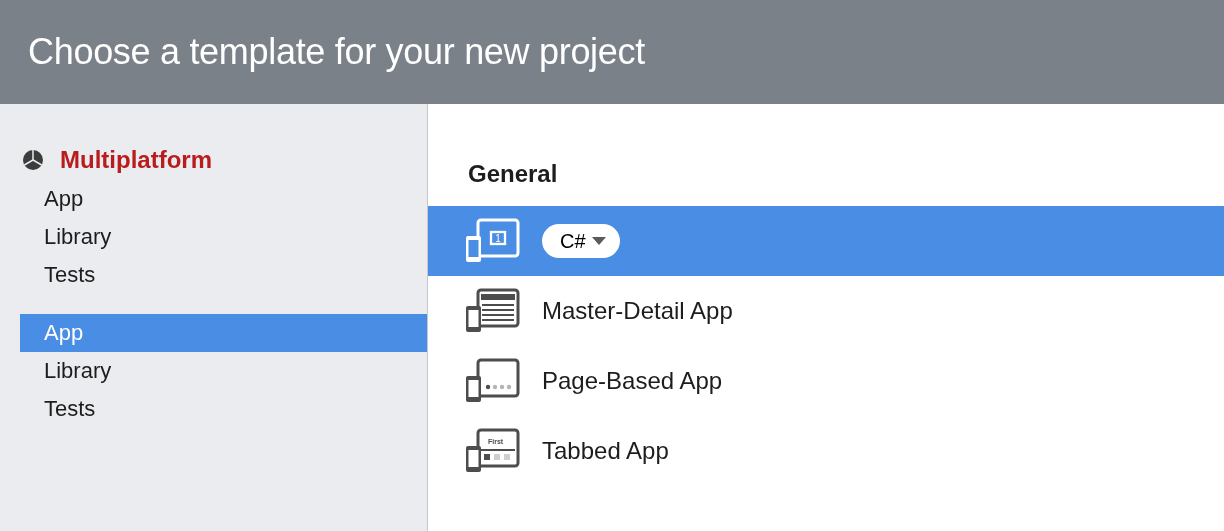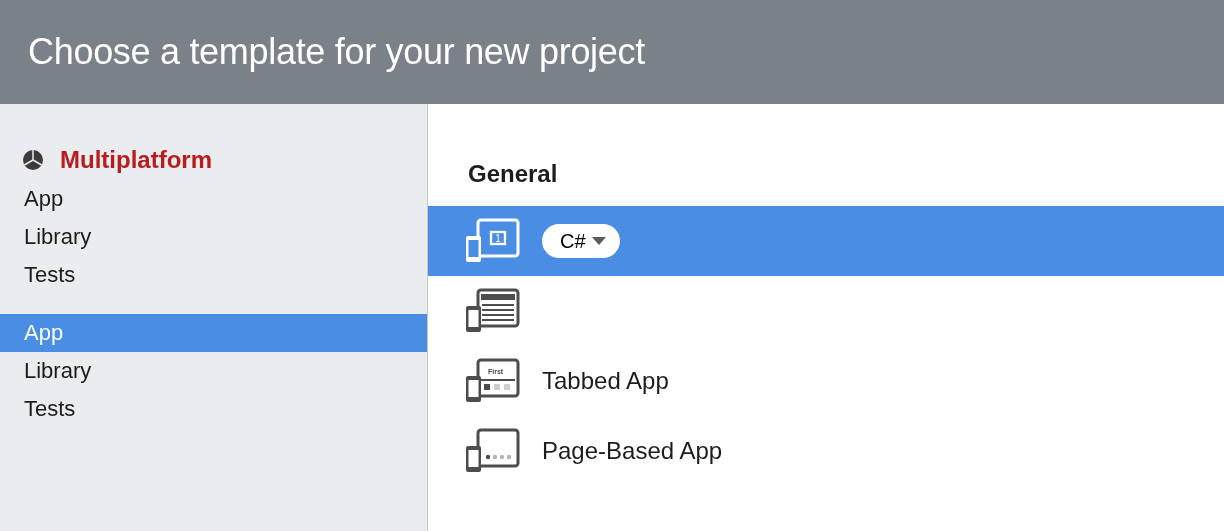--- a/index.html
+++ b/index.html
@@ -53,20 +53,21 @@
     .sidebar-section-title {
       font-size: 24px;
       font-weight: 700;
       color: #b91c1c;
     }
     .sidebar-item {
       padding: 6px 20px 6px 24px;
       font-size: 22px;
       color: #1d1d1d;
       cursor: pointer;
+      margin-left: 20px;
     }
     .sidebar-item.selected {
       background: #4a8de5;
       color: #fff;
     }
     .main {
       flex: 1;
       background: #fff;
       padding-top: 50px;
     }
@@ -199,48 +200,49 @@
           <rect x="14" y="2" width="40" height="36" rx="3" fill="none" stroke="#4d4d4d" stroke-width="3"></rect>
           <rect x="17" y="6" width="34" height="6" fill="#4d4d4d"></rect>
           <line x1="18" y1="17" x2="50" y2="17" stroke="#4d4d4d" stroke-width="2"></line>
           <line x1="18" y1="22" x2="50" y2="22" stroke="#4d4d4d" stroke-width="2"></line>
           <line x1="18" y1="27" x2="50" y2="27" stroke="#4d4d4d" stroke-width="2"></line>
           <line x1="18" y1="32" x2="50" y2="32" stroke="#4d4d4d" stroke-width="2"></line>
           <rect x="2" y="18" width="15" height="26" rx="2" fill="#4d4d4d"></rect>
           <rect x="4.5" y="22" width="10" height="17" fill="#fff"></rect>
         </svg>
       </span>
+      <span class="template-label">Master-Detail App</span>
+    </div>
+
+    <div class="template-row">
+      <span class="template-icon">
+        <svg width="56" height="46" viewBox="0 0 56 46">
+          <rect x="14" y="2" width="40" height="36" rx="3" fill="none" stroke="#4d4d4d" stroke-width="3"></rect>
+          <circle cx="24" cy="29" r="2.2" fill="#4d4d4d"></circle>
+          <circle cx="31" cy="29" r="2.2" fill="#b5b5b5"></circle>
+          <circle cx="38" cy="29" r="2.2" fill="#b5b5b5"></circle>
+          <circle cx="45" cy="29" r="2.2" fill="#b5b5b5"></circle>
+          <rect x="2" y="18" width="15" height="26" rx="2" fill="#4d4d4d"></rect>
+          <rect x="4.5" y="22" width="10" height="17" fill="#fff"></rect>
+        </svg>
+      </span>
+      <span class="template-label">Page-Based App</span>
     </div>
 
     <div class="template-row">
       <span class="template-icon">
         <svg width="56" height="46" viewBox="0 0 56 46">
           <rect x="14" y="2" width="40" height="36" rx="3" fill="none" stroke="#4d4d4d" stroke-width="3"></rect>
           <text x="24" y="16" font-size="7" font-family="Arial" fill="#4d4d4d" font-weight="bold">First</text>
           <line x1="17" y1="22" x2="51" y2="22" stroke="#4d4d4d" stroke-width="2"></line>
           <rect x="20" y="26" width="6" height="6" fill="#4d4d4d"></rect>
           <rect x="30" y="26" width="6" height="6" fill="#cfcfcf"></rect>
           <rect x="40" y="26" width="6" height="6" fill="#cfcfcf"></rect>
           <rect x="2" y="18" width="15" height="26" rx="2" fill="#4d4d4d"></rect>
           <rect x="4.5" y="22" width="10" height="17" fill="#fff"></rect>
         </svg>
       </span>
       <span class="template-label">Tabbed App</span>
     </div>
 
-    <div class="template-row">
-      <span class="template-icon">
-        <svg width="56" height="46" viewBox="0 0 56 46">
-          <rect x="14" y="2" width="40" height="36" rx="3" fill="none" stroke="#4d4d4d" stroke-width="3"></rect>
-          <circle cx="24" cy="29" r="2.2" fill="#4d4d4d"></circle>
-          <circle cx="31" cy="29" r="2.2" fill="#b5b5b5"></circle>
-          <circle cx="38" cy="29" r="2.2" fill="#b5b5b5"></circle>
-          <circle cx="45" cy="29" r="2.2" fill="#b5b5b5"></circle>
-          <rect x="2" y="18" width="15" height="26" rx="2" fill="#4d4d4d"></rect>
-          <rect x="4.5" y="22" width="10" height="17" fill="#fff"></rect>
-        </svg>
-      </span>
-      <span class="template-label">Page-Based App</span>
-    </div>
-
 
   </div>
 </div>
 
 </body></html>

